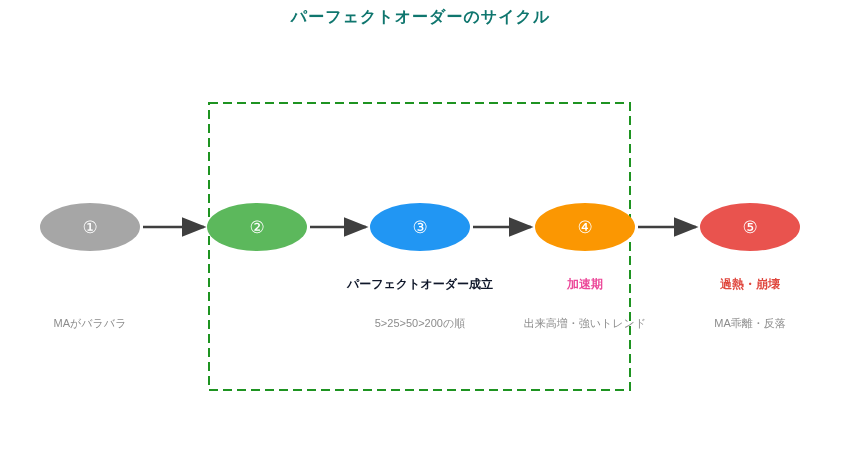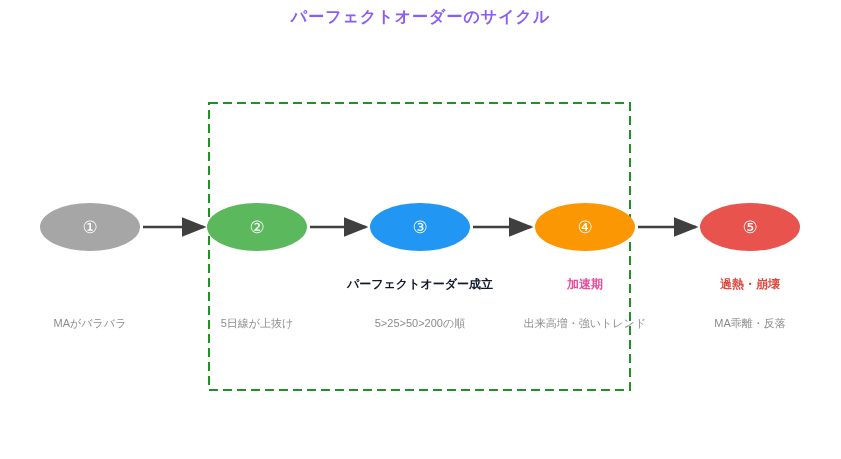--- a/index.html
+++ b/index.html
@@ -6,21 +6,21 @@
   .canvas{
     position:relative;
     width:841px;height:459px;
     background:#fff;
     font-family:"Liberation Sans",sans-serif;
     overflow:hidden;
   }
   .title{
     position:absolute;top:7px;left:0;width:841px;
     text-align:center;
-    font-size:16px;font-weight:bold;color:#8b5cf6;
+    font-size:16px;font-weight:bold;color:#0f766e;
     letter-spacing:1px;
   }
   .overlay{position:absolute;left:0;top:0;width:841px;height:459px;pointer-events:none;}
   .stage{position:absolute;top:203px;width:170px;height:140px;}
   .ellipse{
     position:absolute;left:35px;top:0;
     width:100px;height:48px;border-radius:50%;
     display:flex;align-items:center;justify-content:center;
   }
   .stage-number{color:#fff;font-size:17px;line-height:1;}
@@ -61,21 +61,20 @@
     <div class="ellipse" style="background: rgb(166, 166, 166);">
       <span class="stage-number">①</span>
     </div>
     <div class="stage-desc" style="color: rgb(140, 140, 140); text-align: center;">MAがバラバラ</div>
   </div>
 
   <div class="stage" style="left:172px">
     <div class="ellipse" style="background: rgb(92, 184, 92);">
       <span class="stage-number">②</span>
     </div>
-    <div class="stage-desc" style="color: rgb(140, 140, 140);">5日線が上抜け</div>
   </div>
 
   <div class="stage" style="left:335px">
     <div class="ellipse" style="background: rgb(33, 150, 243);">
       <span class="stage-number">③</span>
     </div>
     <div class="stage-name" style="color: #0f172a;">パーフェクトオーダー成立</div>
     <div class="stage-desc" style="color: rgb(140, 140, 140);">5&gt;25&gt;50&gt;200の順</div>
   </div>
 

